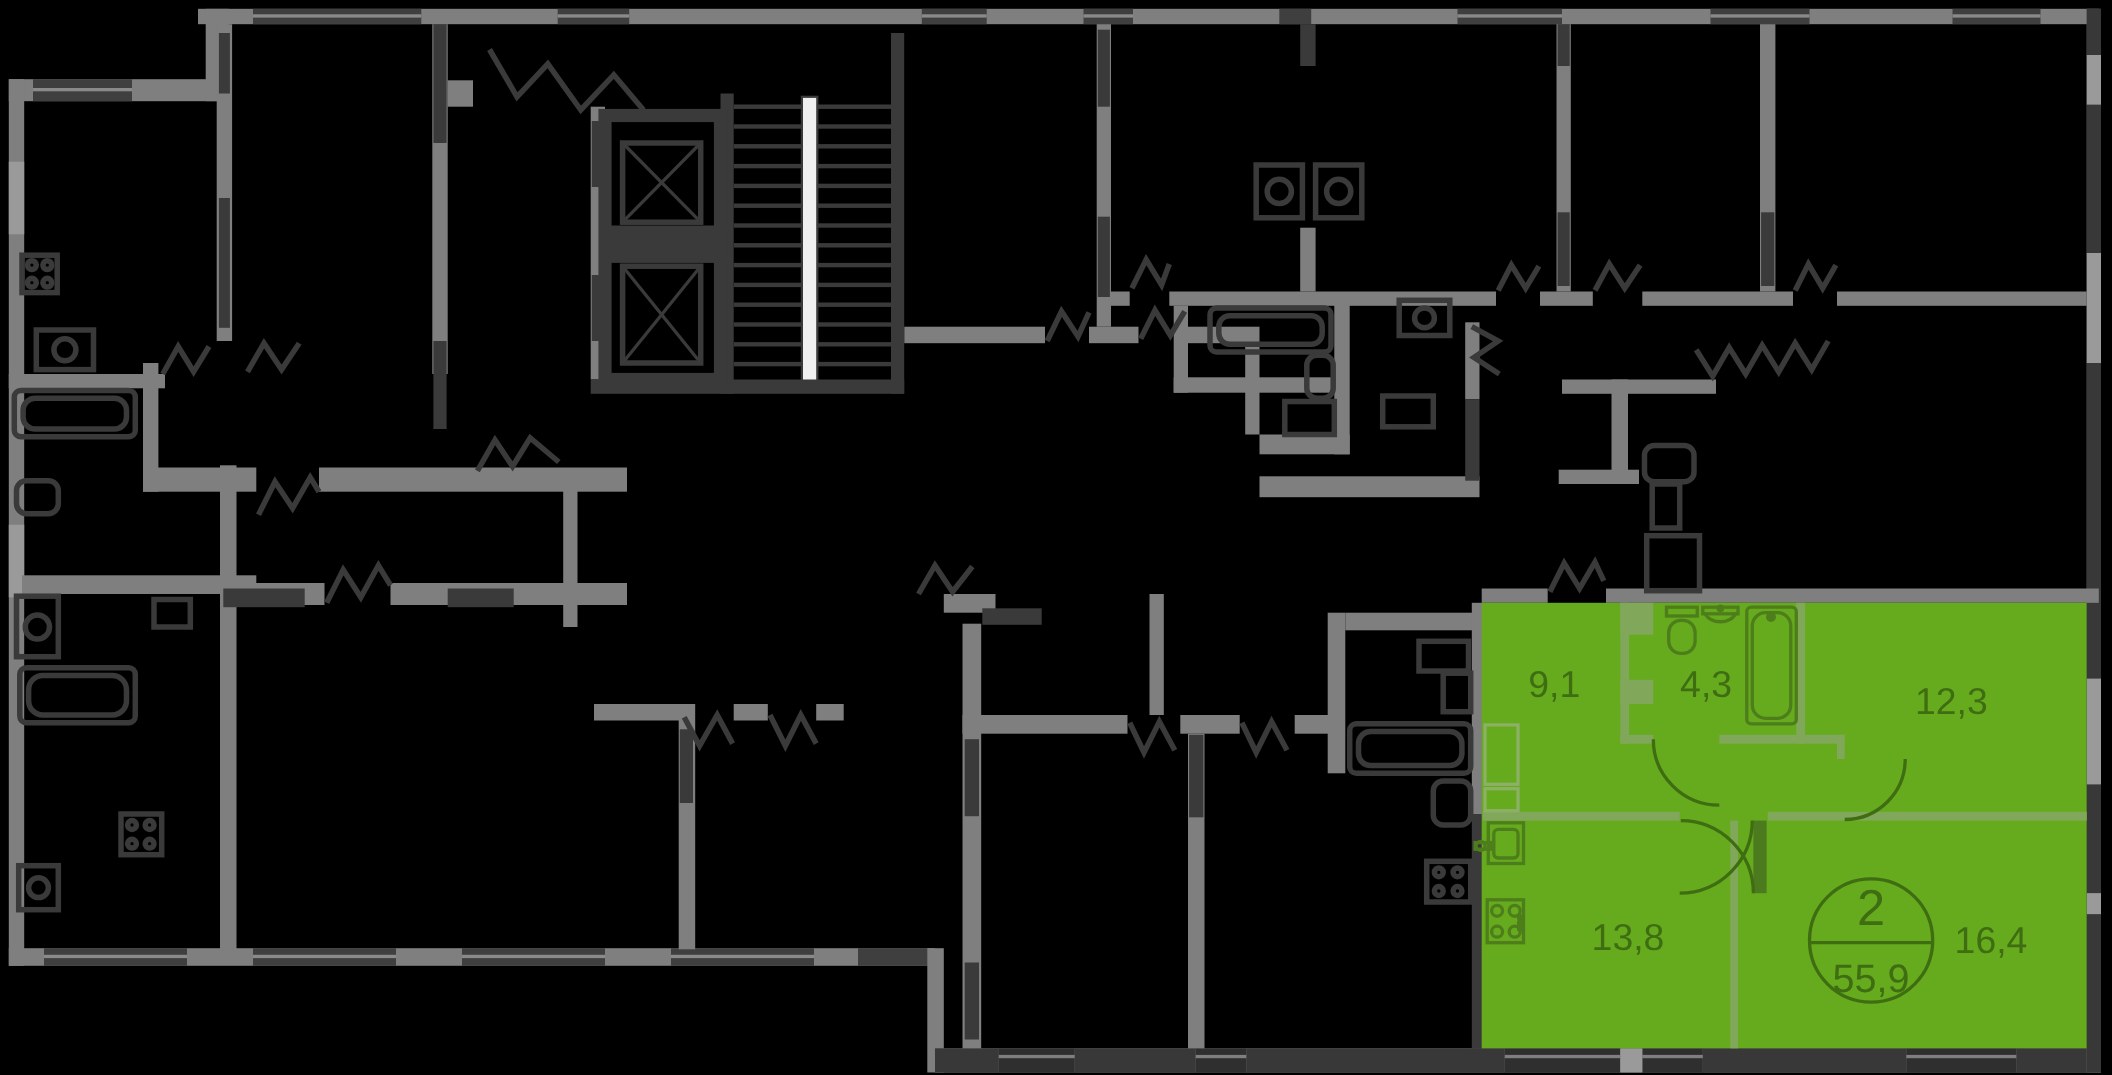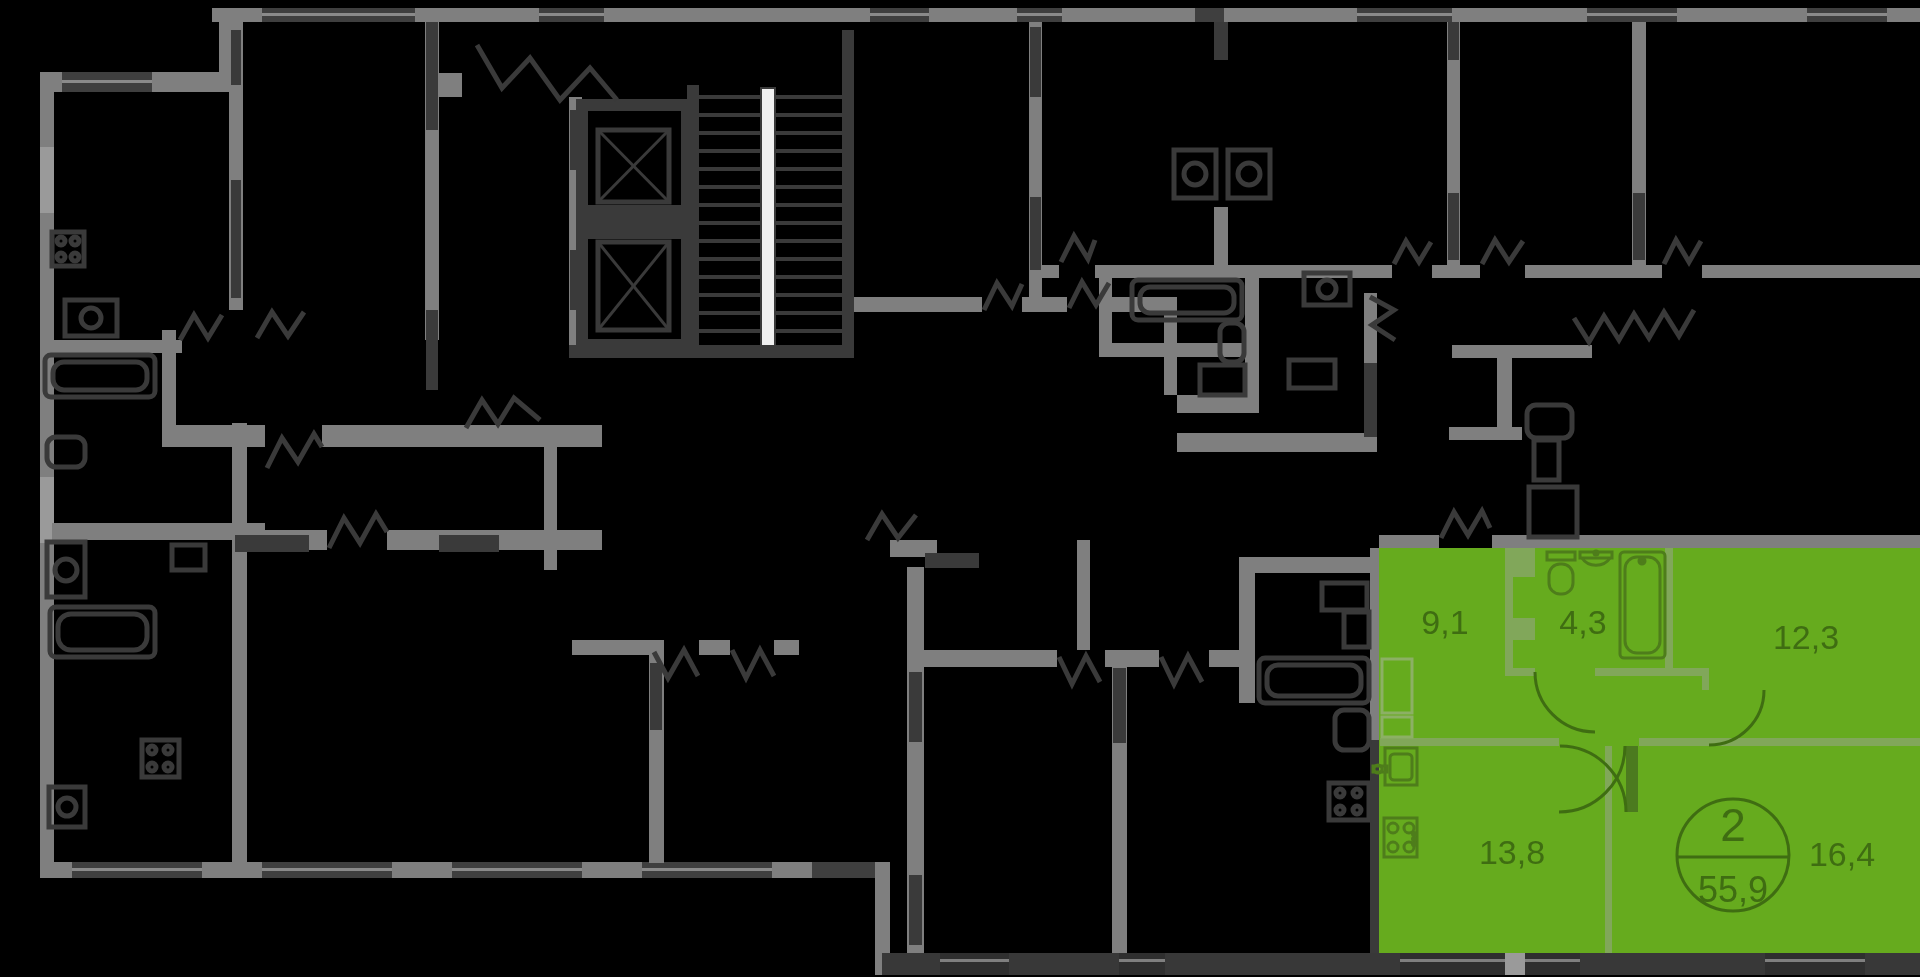--- a/index.html
+++ b/index.html
@@ -1,17 +1,17 @@
 <!DOCTYPE html>
 <html><head>
 <meta charset="utf-8">
 <style>
   html,body{margin:0;padding:0;background:#000;}
   body{width:1920px;height:977px;overflow:hidden;font-family:"Liberation Sans",sans-serif;}
-  #plan-wrap{position:relative;width:1804px;height:977px;margin-left:32px;}
+  #plan-wrap{position:relative;width:1804px;height:977px;}
   svg{display:block;}
   text{font-family:"Liberation Sans",sans-serif;}
 </style>
 </head>
 <body>
 
 <div id="plan-wrap">
 <svg viewBox="0 0 1920 977" width="1920" height="977" xmlns="http://www.w3.org/2000/svg">
 
   <rect x="0" y="0" width="1920" height="977" fill="#000000"></rect>

